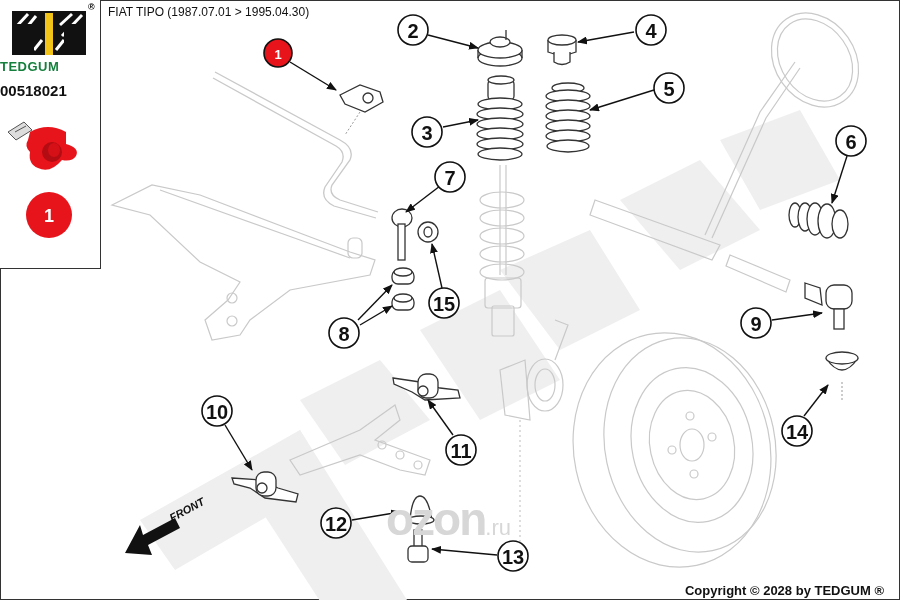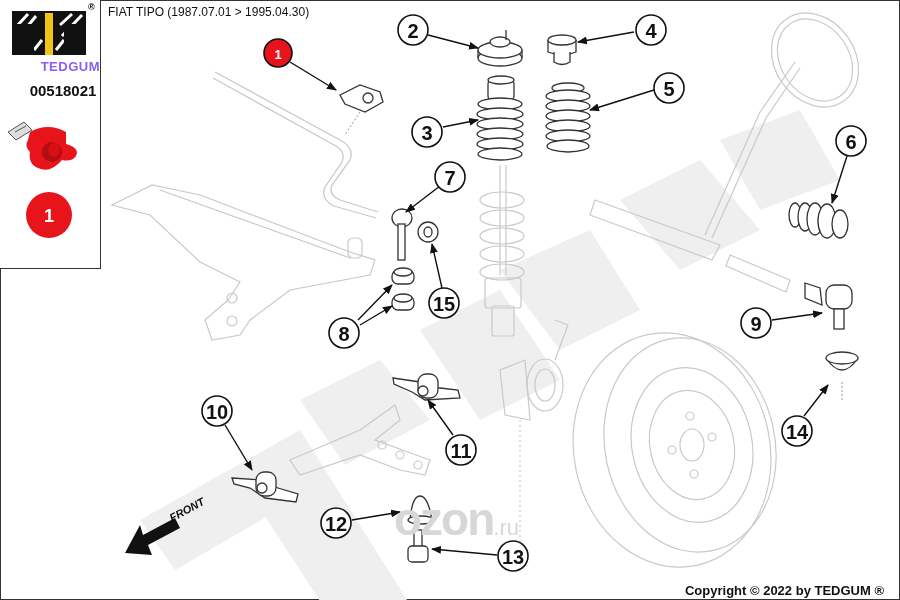--- a/index.html
+++ b/index.html
@@ -1,27 +1,27 @@
 <!DOCTYPE html>
 <html><head>
 <meta charset="utf-8">
 <style>
   html, body { margin:0; padding:0; background:#fff; }
   body { width:900px; height:600px; position:relative; overflow:hidden; font-family:"Liberation Sans", sans-serif; }
   .frame { position:absolute; left:0; top:0; width:898px; height:598px; border:1px solid #333; box-sizing:content-box; }
   .side { position:absolute; left:0; top:0; width:100px; height:268px; border-right:1px solid #333; border-bottom:1px solid #333; background:#fff; }
-  .brand { position:absolute; left:0; top:59px; width:100px; text-align:right; font-weight:bold; font-size:13px; letter-spacing:0.5px; color:#8b5cf6; }
-  .partno { position:absolute; left:13px; top:82px; width:100px; text-align:center; font-weight:bold; font-size:15px; color:#111; }
+  .brand { position:absolute; left:0; top:59px; width:100px; text-align:left; font-weight:bold; font-size:13px; letter-spacing:0.5px; color:#15803d; }
+  .partno { position:absolute; left:0; top:82px; width:100px; text-align:left; font-weight:bold; font-size:15px; color:#111; }
   .reg { position:absolute; left:88px; top:2px; font-size:9px; font-weight:bold; }
   .title { position:absolute; left:108px; top:5px; font-size:12px; color:#111; }
   .copyright { position:absolute; right:16px; bottom:2px; font-size:13px; font-weight:bold; color:#111; }
   svg.art { position:absolute; left:0; top:0; }
   .callout-num { font-family:"Liberation Sans", sans-serif; font-weight:bold; font-size:20px; fill:#111; text-anchor:middle; dominant-baseline:central; }
   .callout-red { font-family:"Liberation Sans", sans-serif; font-weight:bold; font-size:13px; fill:#fff; text-anchor:middle; dominant-baseline:central; }
-  .watermark-ozon { position:absolute; left:394px; top:492px; font-size:46px; font-weight:bold; color:#d7d7d7; letter-spacing:-2px;text-align:right; }
+  .watermark-ozon { position:absolute; left:386px; top:492px; font-size:46px; font-weight:bold; color:#d7d7d7; letter-spacing:-2px;text-align:right; }
   .watermark-ozon small { font-size:22px; font-weight:normal; letter-spacing:0; }
   .front { font-family:"Liberation Sans", sans-serif; font-weight:bold; font-style:italic; font-size:11px; fill:#111; }
 </style>
 </head>
 <body>
 
 <div class="frame"></div>
 
 <svg class="art" width="900" height="600" viewBox="0 0 900 600">
   <defs>
@@ -291,13 +291,13 @@
     </g>
   </svg>
 
   <svg width="100" height="50" style="position:absolute;left:0;top:190px">
     <circle cx="49" cy="25" r="23" fill="#e8141b"></circle>
     <text x="49" y="26" text-anchor="middle" dominant-baseline="central" font-family="Liberation Sans, sans-serif" font-weight="bold" font-size="18" fill="#fff">1</text>
   </svg>
 </div>
 
 <div class="title">FIAT TIPO (1987.07.01 &gt; 1995.04.30)</div>
-<div class="copyright">Copyright © 2022 by TEDGUM ®</div>
+<div class="copyright">Copyright © 2028 by TEDGUM ®</div>
 
 </body></html>

